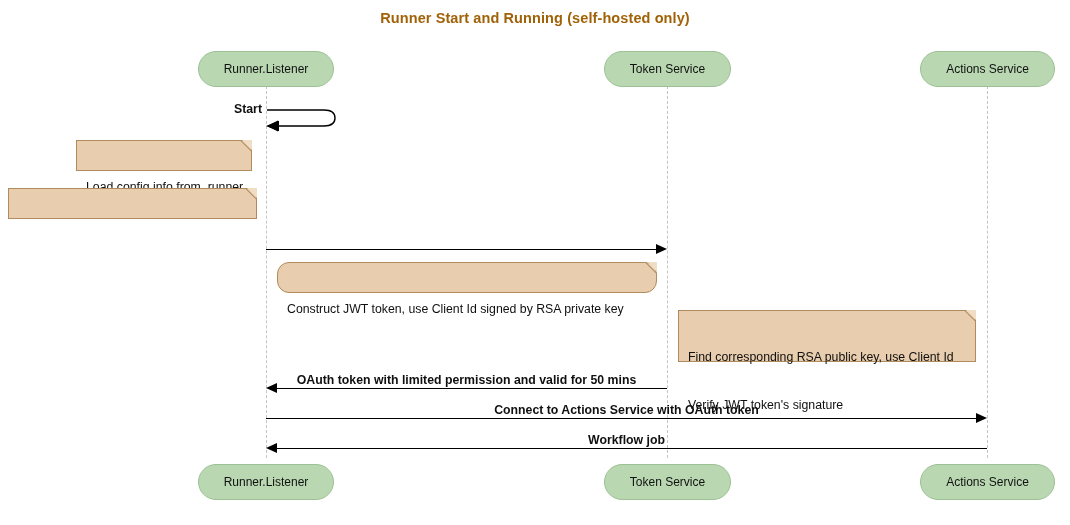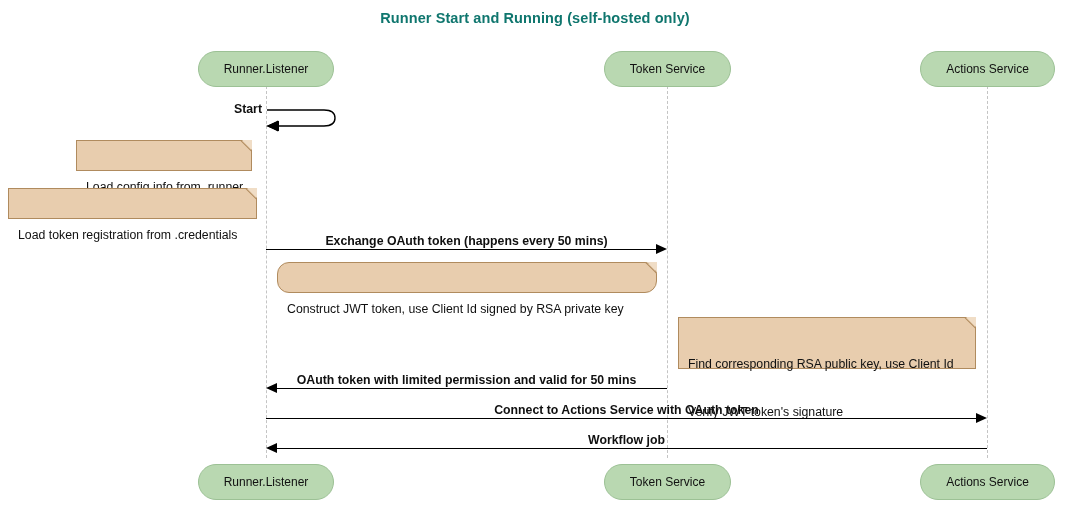--- a/index.html
+++ b/index.html
@@ -23,21 +23,21 @@
 
   
   .diagram-title {
     position: absolute;
     left: 0;
     top: 10px;
     width: 1070px;
     text-align: center;
     font-size: 14.5px;
     font-weight: bold;
-    color: #0f766e;
+    color: #a16207;
     letter-spacing: 0.1px;
   }
 
   
   .lifeline {
     position: absolute;
     width: 0;
     border-left: 1.4px dashed #c4c4c4;
   }
 
@@ -168,36 +168,34 @@
     </svg>
   </div>
 
   <div class="note" style="left:76px; top:140px; width:176px; height:31px;text-align:center;">
     <span class="note-line">Load config info from .runner</span>
     <span class="fold"></span>
     <span class="fold-edge"></span>
   </div>
 
   <div class="note" style="left:8px; top:188px; width:249px; height:31px;">
-    <span class="note-line">Load token registration from .credentials</span>
-    <span class="fold"></span>
-    <span class="fold-edge"></span>
-  </div>
-
-  <div class="msg-label" style="left:266px; top:234px; width:401px;">Exchange OAuth token (happens every 50 mins)</div>
+    <span class="fold"></span>
+    <span class="fold-edge"></span>
+  </div>
+
   <div class="msg" style="left:266px; top:249px; width:390px;"></div>
   <div class="arrowhead right" style="left:656px; top:244px;"></div>
 
   <div class="note" style="left:277px; top:262px; width:380px; height:31px;border-radius:12px;">
     <span class="note-line">Construct JWT token, use Client Id signed by RSA private key</span>
     <span class="fold"></span>
     <span class="fold-edge"></span>
   </div>
 
-  <div class="note" style="left:678px; top:310px; width:298px; height:52px;margin-top:7px;">
+  <div class="note" style="left:678px; top:310px; width:298px; height:52px;">
     <span class="note-line">Find corresponding RSA public key, use Client Id</span>
     <span class="note-line">Verify JWT token's signature</span>
     <span class="fold"></span>
     <span class="fold-edge"></span>
   </div>
 
   <div class="msg-label" style="left:266px; top:373px; width:401px;">OAuth token with limited permission and valid for 50 mins</div>
   <div class="msg" style="left:277px; top:388px; width:390px;"></div>
   <div class="arrowhead left" style="left:266px; top:383px;"></div>
 

